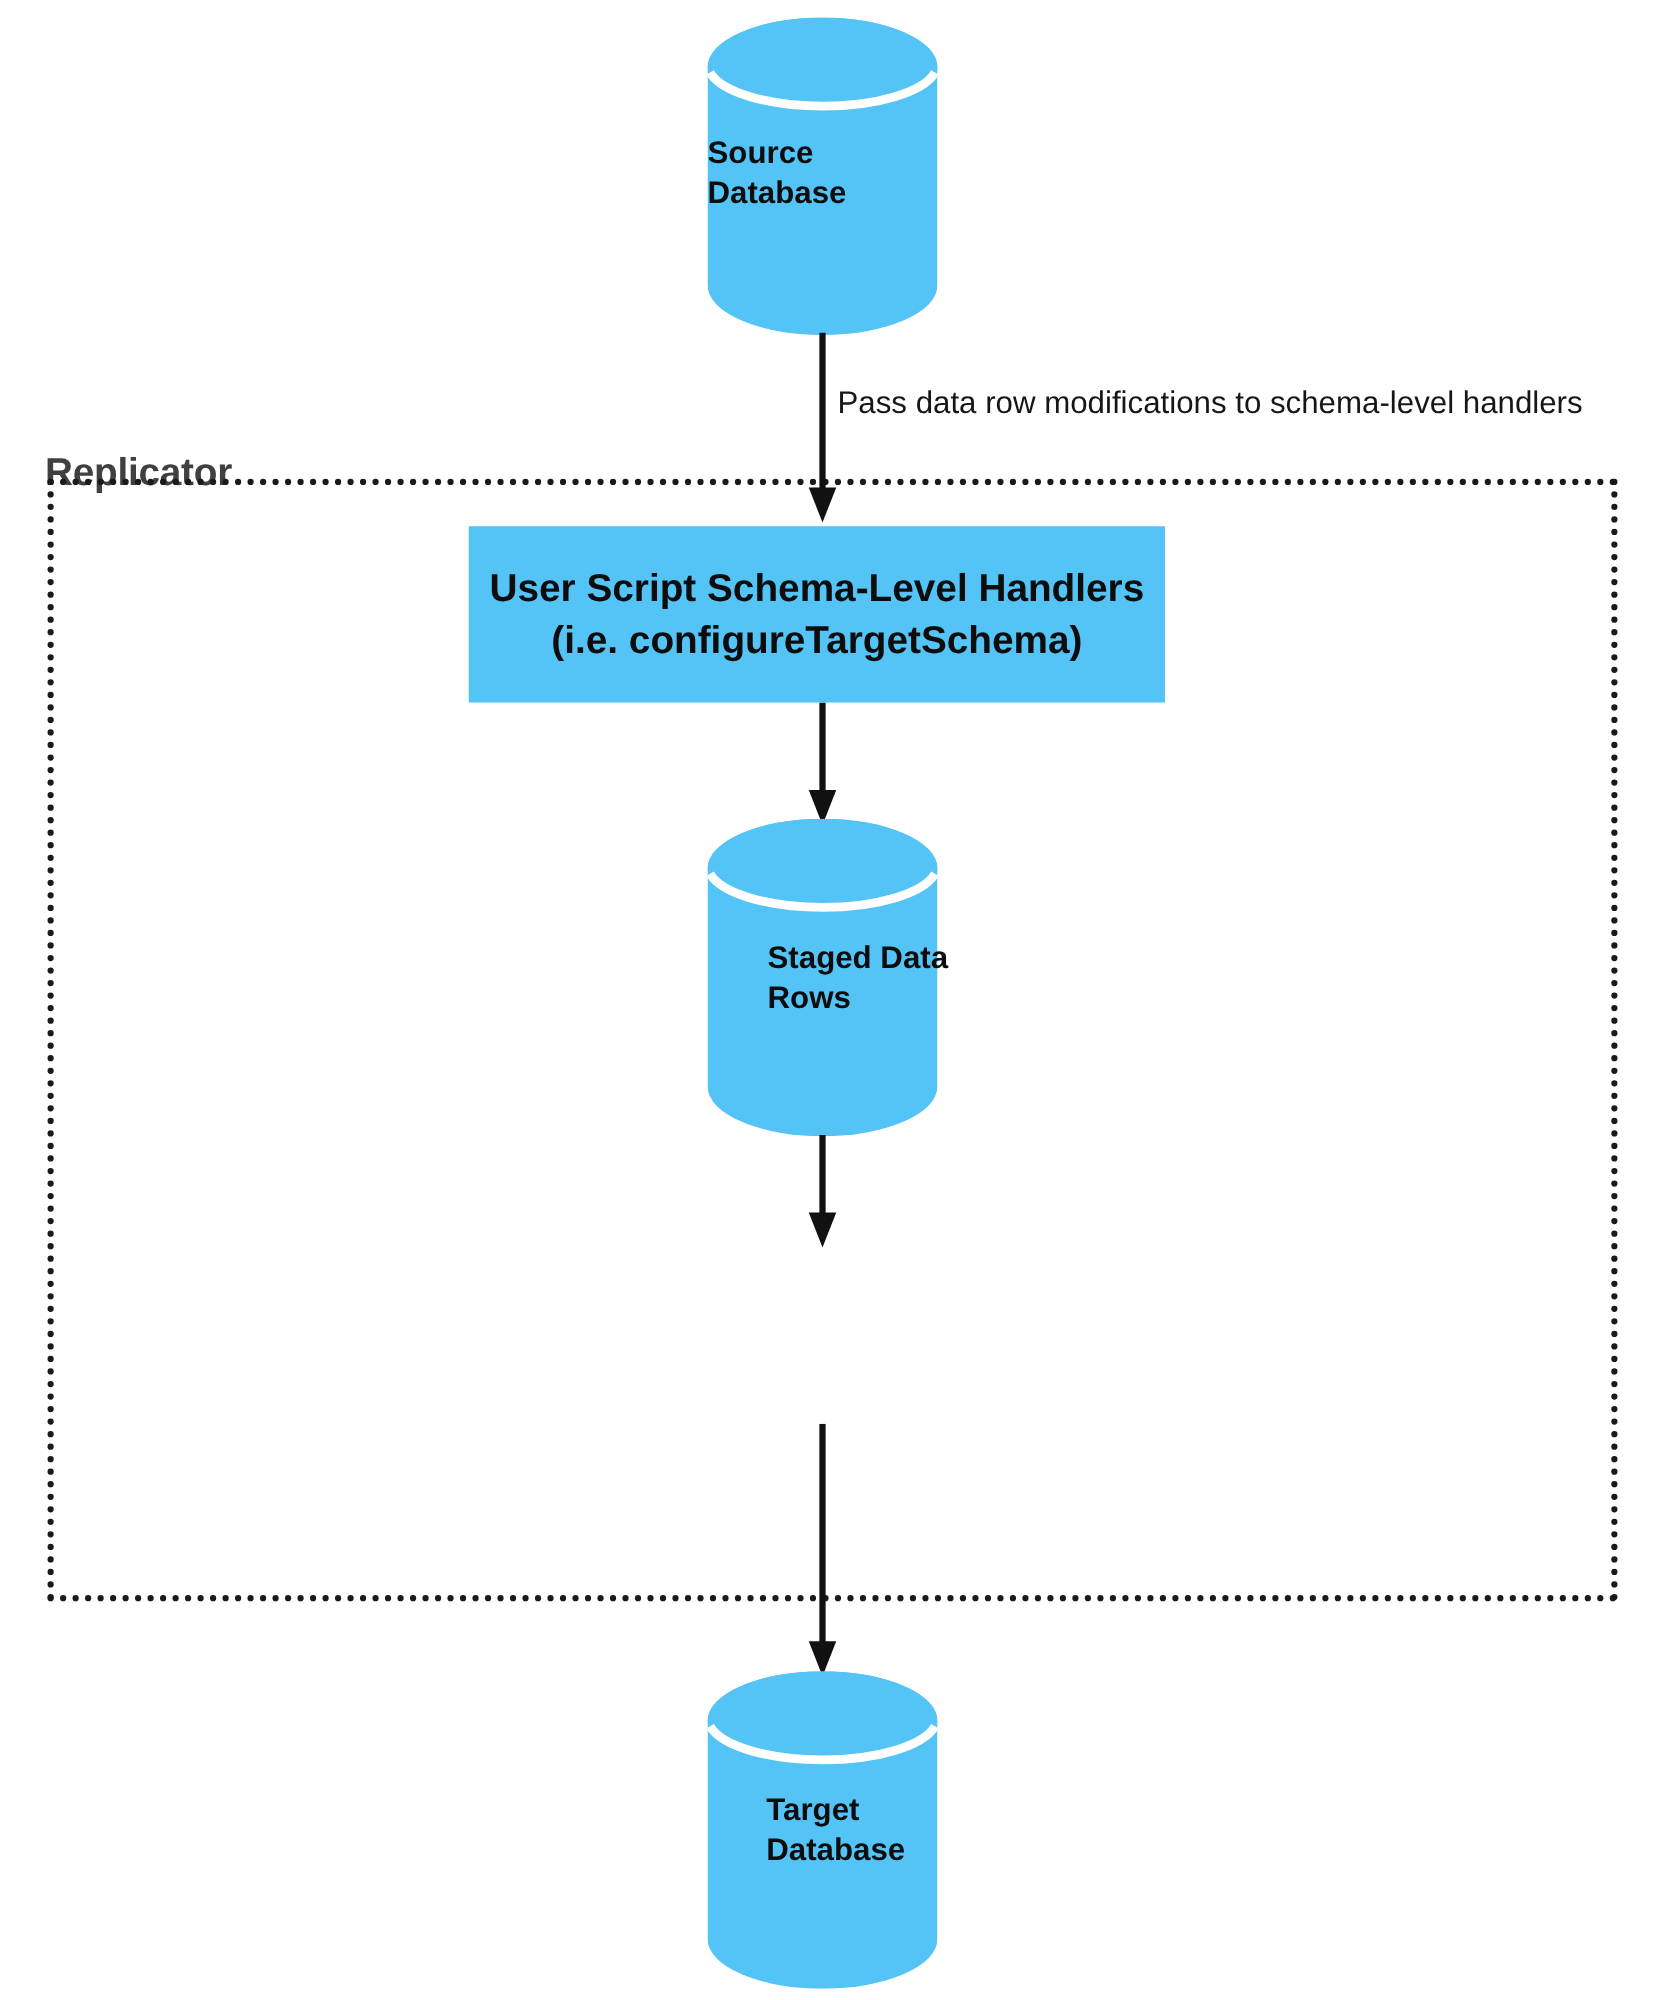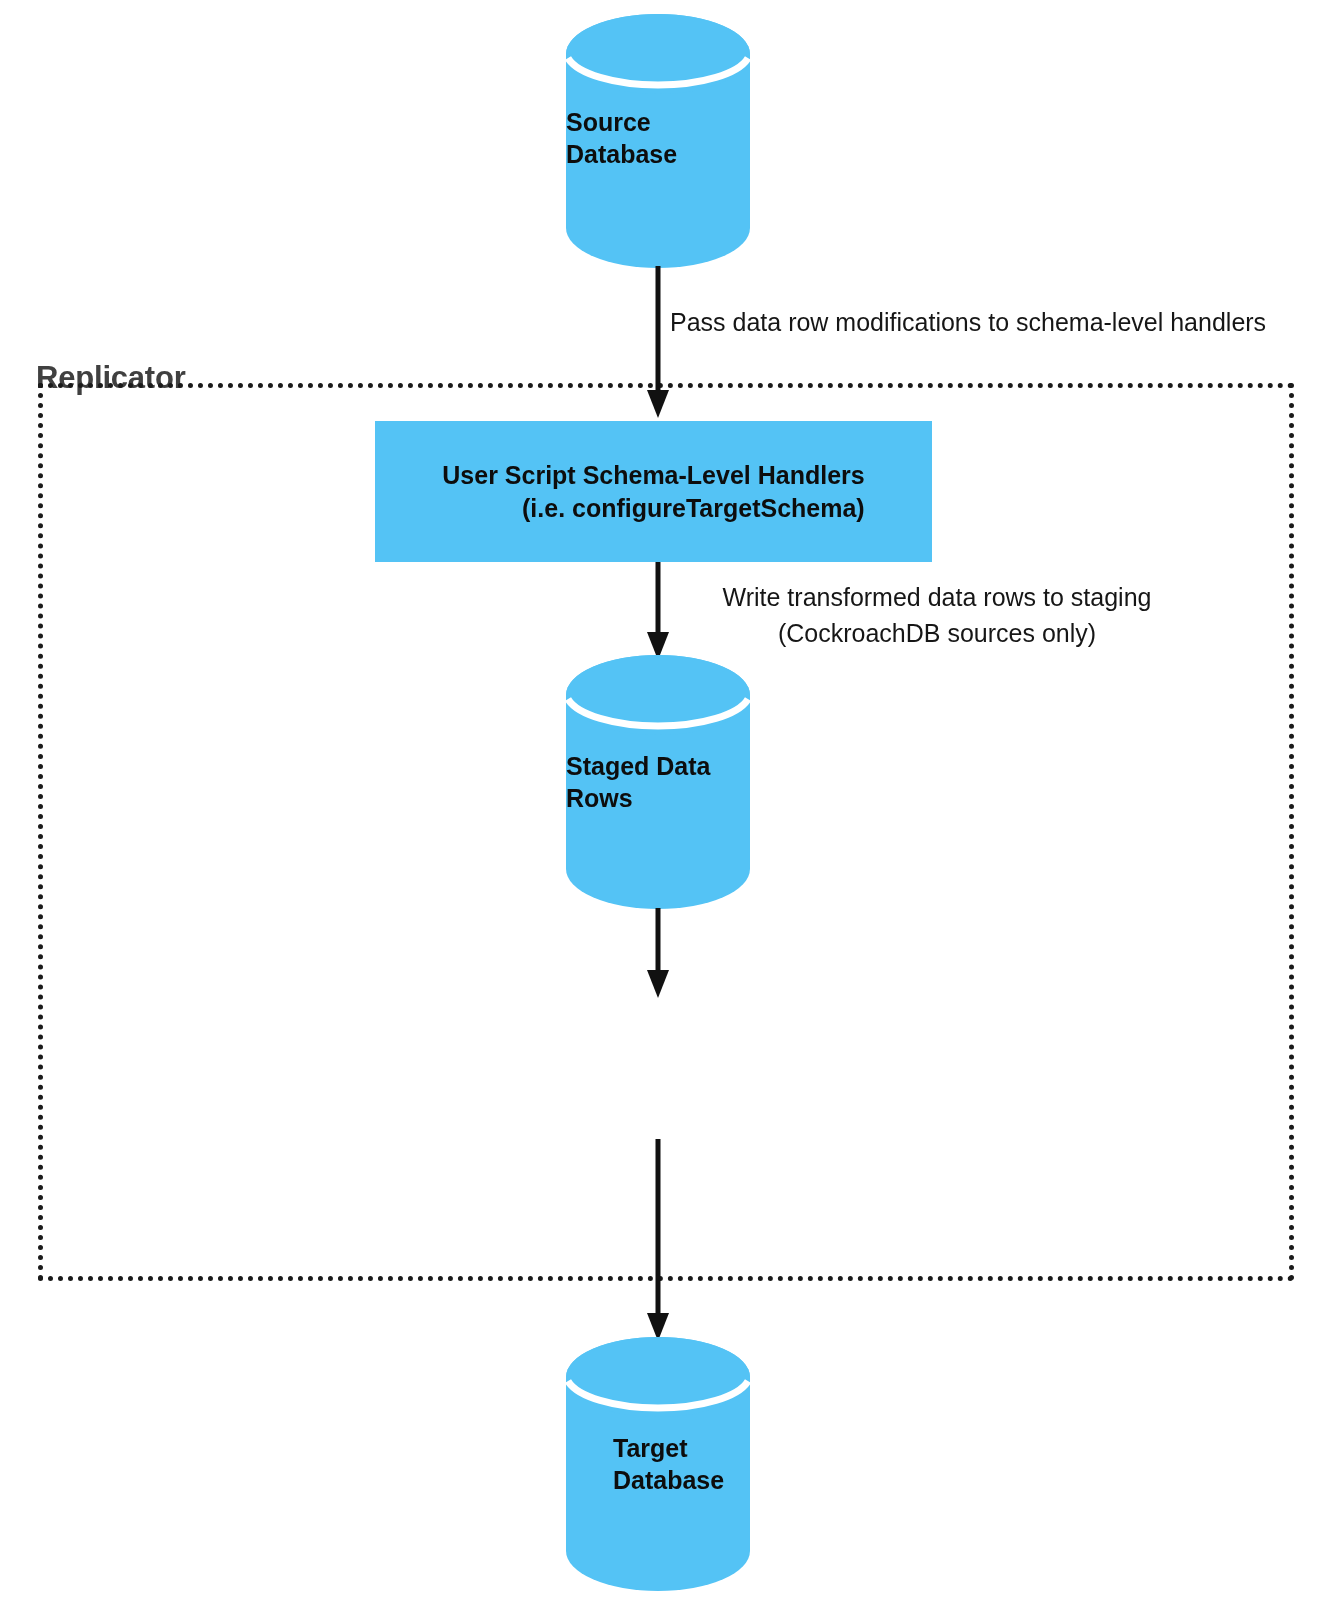--- a/index.html
+++ b/index.html
@@ -64,26 +64,25 @@
   
   .proc-box {
     position: absolute;
     background: #54c3f5;
     display: flex;
     align-items: center;
     justify-content: center;
     text-align: center;
   }
   .proc-box .proc-text {
-    font-size: 25px;
+    font-size: 31px;
     font-weight: bold;
     color: #0d0d0d;
     line-height: 1.3;
     white-space: pre-line;
-    text-align: right;
   }
 
   
   .arrow {
     position: absolute;
   }
   .arrow svg { display: block; }
 
   
   .edge-label {
@@ -130,30 +129,28 @@
     <div class="proc-text">User Script Schema-Level Handlers
 (i.e. configureTargetSchema)</div>
   </div>
 
   <div class="arrow" style="left:645px; top:562px; width:26px; height:98px;">
     <svg width="26" height="98" viewBox="0 0 26 98" xmlns="http://www.w3.org/2000/svg">
       <line x1="13" y1="0" x2="13" y2="78" stroke="#111111" stroke-width="5"></line>
       <polygon points="13,98 2,70 24,70" fill="#111111"></polygon>
     </svg>
   </div>
-  <div class="edge-label center" style="left:672px; top:580px; width:530px;">Write transformed data rows to staging
-(CockroachDB sources only)</div>
 
   <div class="cylinder" style="left:566px; top:655px; width:184px; height:254px;">
     <svg width="184" height="254" viewBox="0 0 184 254" xmlns="http://www.w3.org/2000/svg">
       <path d="M0,40 A92,40 0 0 1 184,40 L184,214 A92,40 0 0 1 0,214 Z" fill="#54c3f5"></path>
       <path d="M0,40 A92,40 0 0 1 184,40 A92,40 0 0 1 0,40 Z" fill="#54c3f5"></path>
       <path d="M2,44 A92,34 0 0 0 182,44" fill="none" stroke="#ffffff" stroke-width="7"></path>
     </svg>
-    <div class="cyl-label" style="top:95px;">Staged Data
+    <div class="cyl-label" style="top:95px;padding-left:48px;">Staged Data
 Rows</div>
   </div>
 
   <div class="arrow" style="left:645px; top:908px; width:26px; height:90px;">
     <svg width="26" height="90" viewBox="0 0 26 90" xmlns="http://www.w3.org/2000/svg">
       <line x1="13" y1="0" x2="13" y2="70" stroke="#111111" stroke-width="5"></line>
       <polygon points="13,90 2,62 24,62" fill="#111111"></polygon>
     </svg>
   </div>
 

